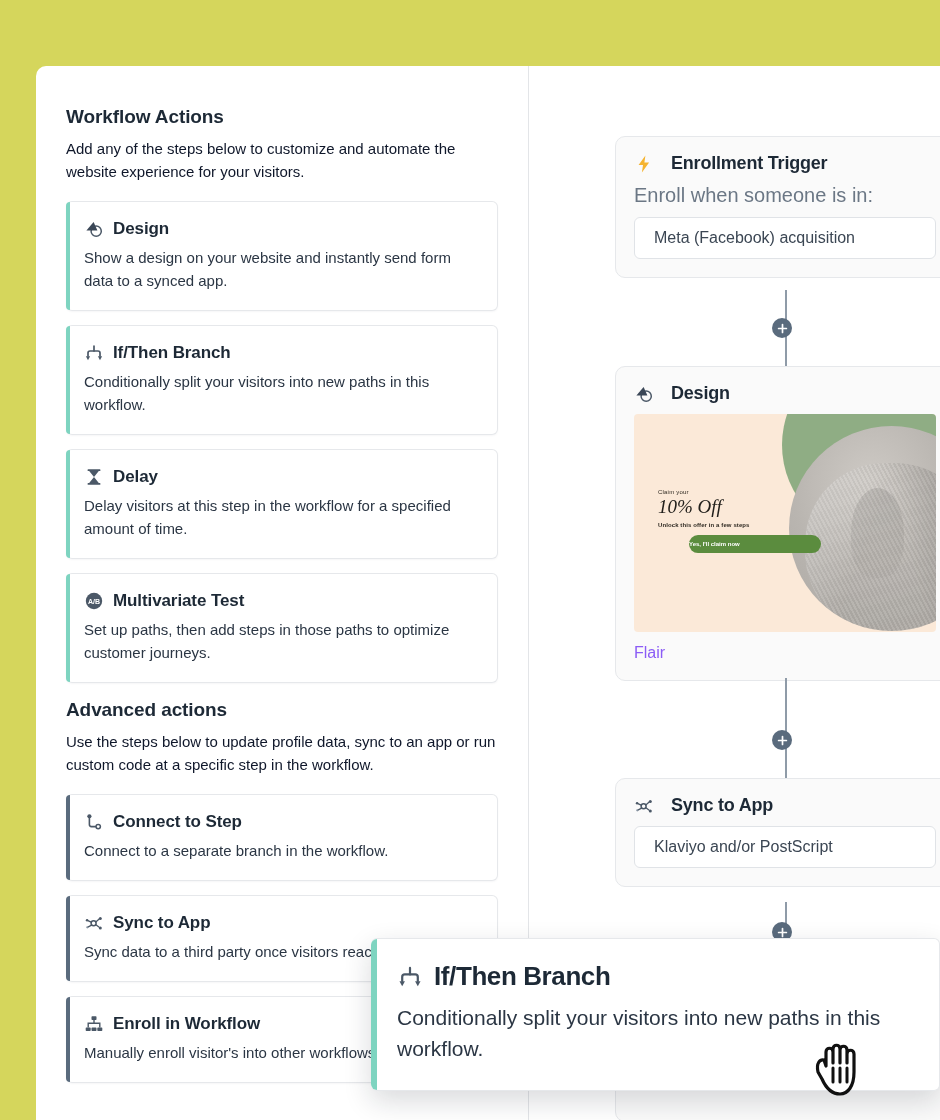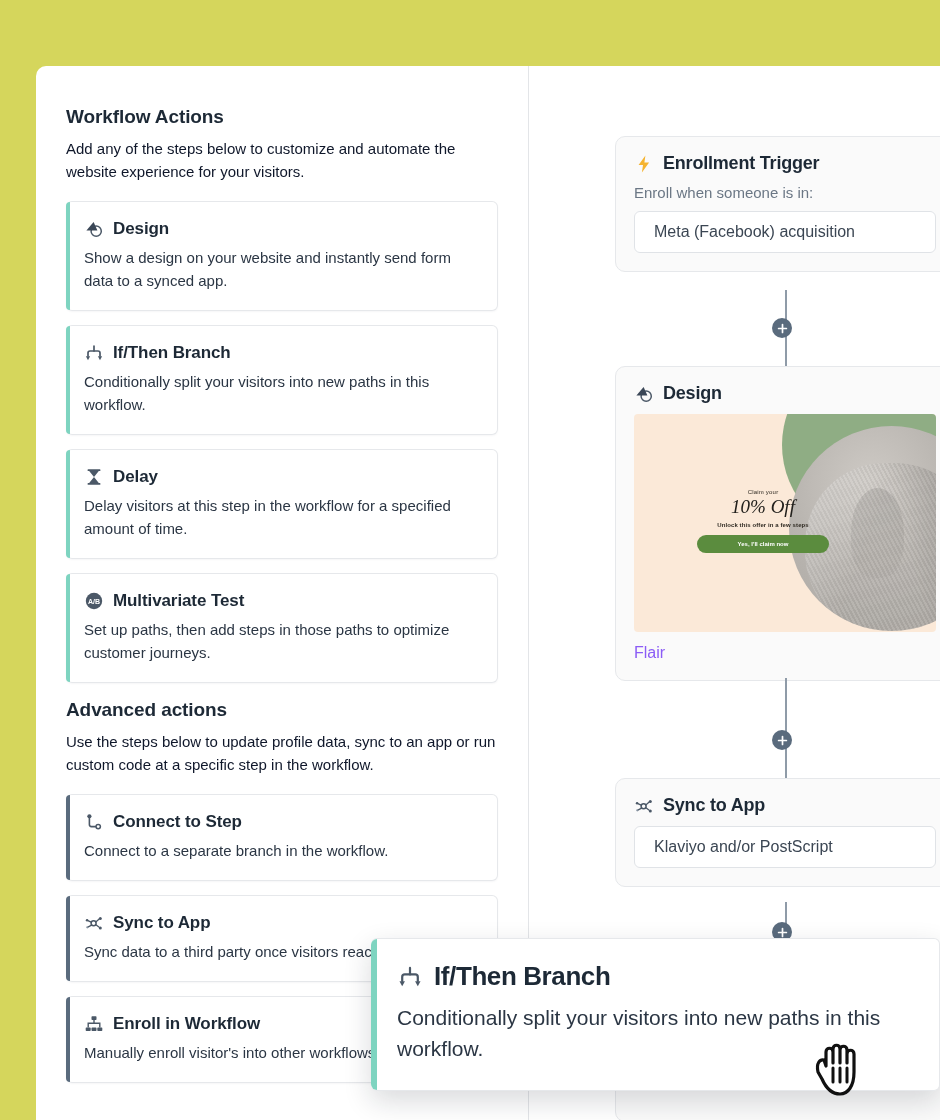--- a/index.html
+++ b/index.html
@@ -109,31 +109,31 @@
     left: 86px;
     width: 340px;
     background: #fafafa;
     border: 1px solid #e6e8eb;
     border-radius: 10px;
     padding: 16px 18px 18px 18px;
   }
   .node-head {
     display: flex;
     align-items: center;
-    gap: 9px;
+    gap: 17px;
     margin-bottom: 10px;
   }
   .node-title {
     font-size: 18px;
     font-weight: bold;
     color: #1d2936;
     letter-spacing: -0.2px;
   }
   .node-label {
-    font-size: 15px;
+    font-size: 20px;
     color: #6b7785;
     margin-bottom: 10px;
   }
   .node-select {
     background: #ffffff;
     border: 1px solid #e0e3e7;
     border-radius: 6px;
     padding: 11px 19px;
     font-size: 16px;
     color: #3b4653;
@@ -203,22 +203,21 @@
     left: 30%; top: 30%;
     width: 26%; height: 44%;
     background: linear-gradient(180deg, rgba(0,0,0,0.10), rgba(0,0,0,0.02));
     border-radius: 50% 50% 40% 40%;
   }
   .pv-body {
     position: absolute;
     left: 0; top: 50%;
     transform: translateY(-50%);
     width: 218px;
-    padding-left: 40px;
-    text-align: center;
+    padding-left: 24px;
   }
   .pv-eyebrow {
     font-size: 6px;
     color: #2f2a22;
     letter-spacing: 0.2px;
   }
   .pv-offer {
     font-family: "Liberation Serif", serif;
     font-style: italic;
     font-size: 19px;

